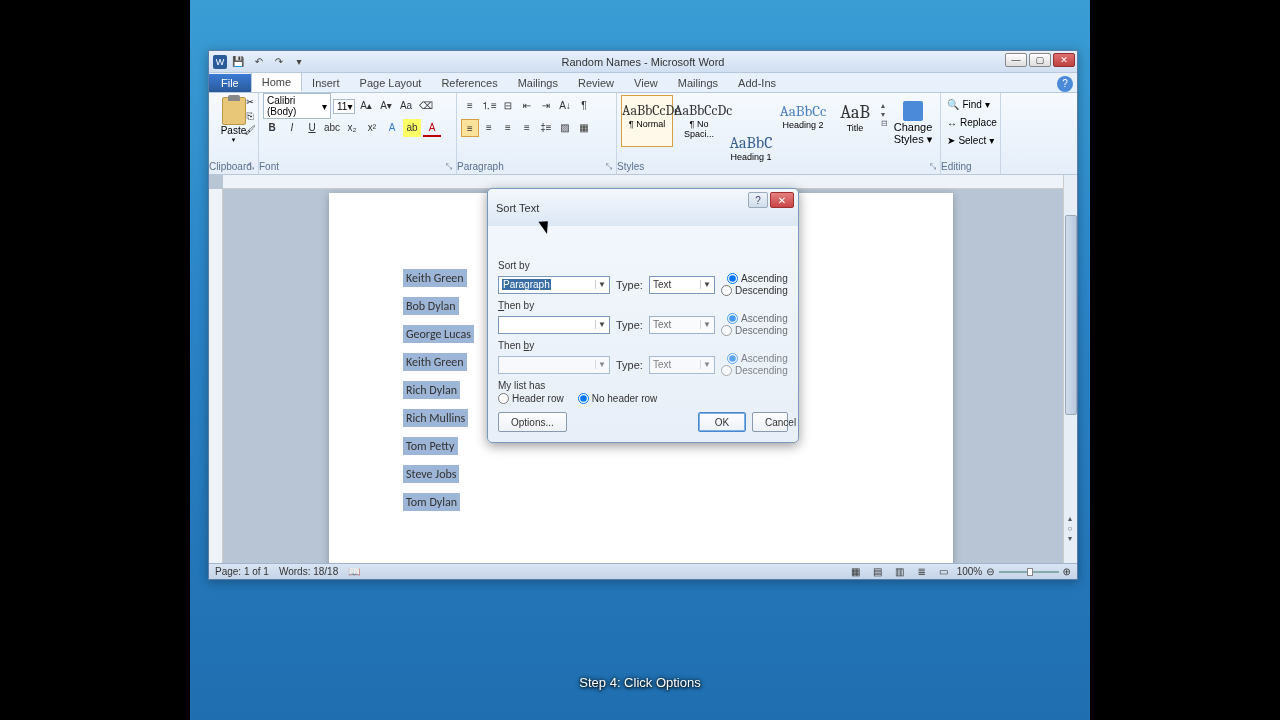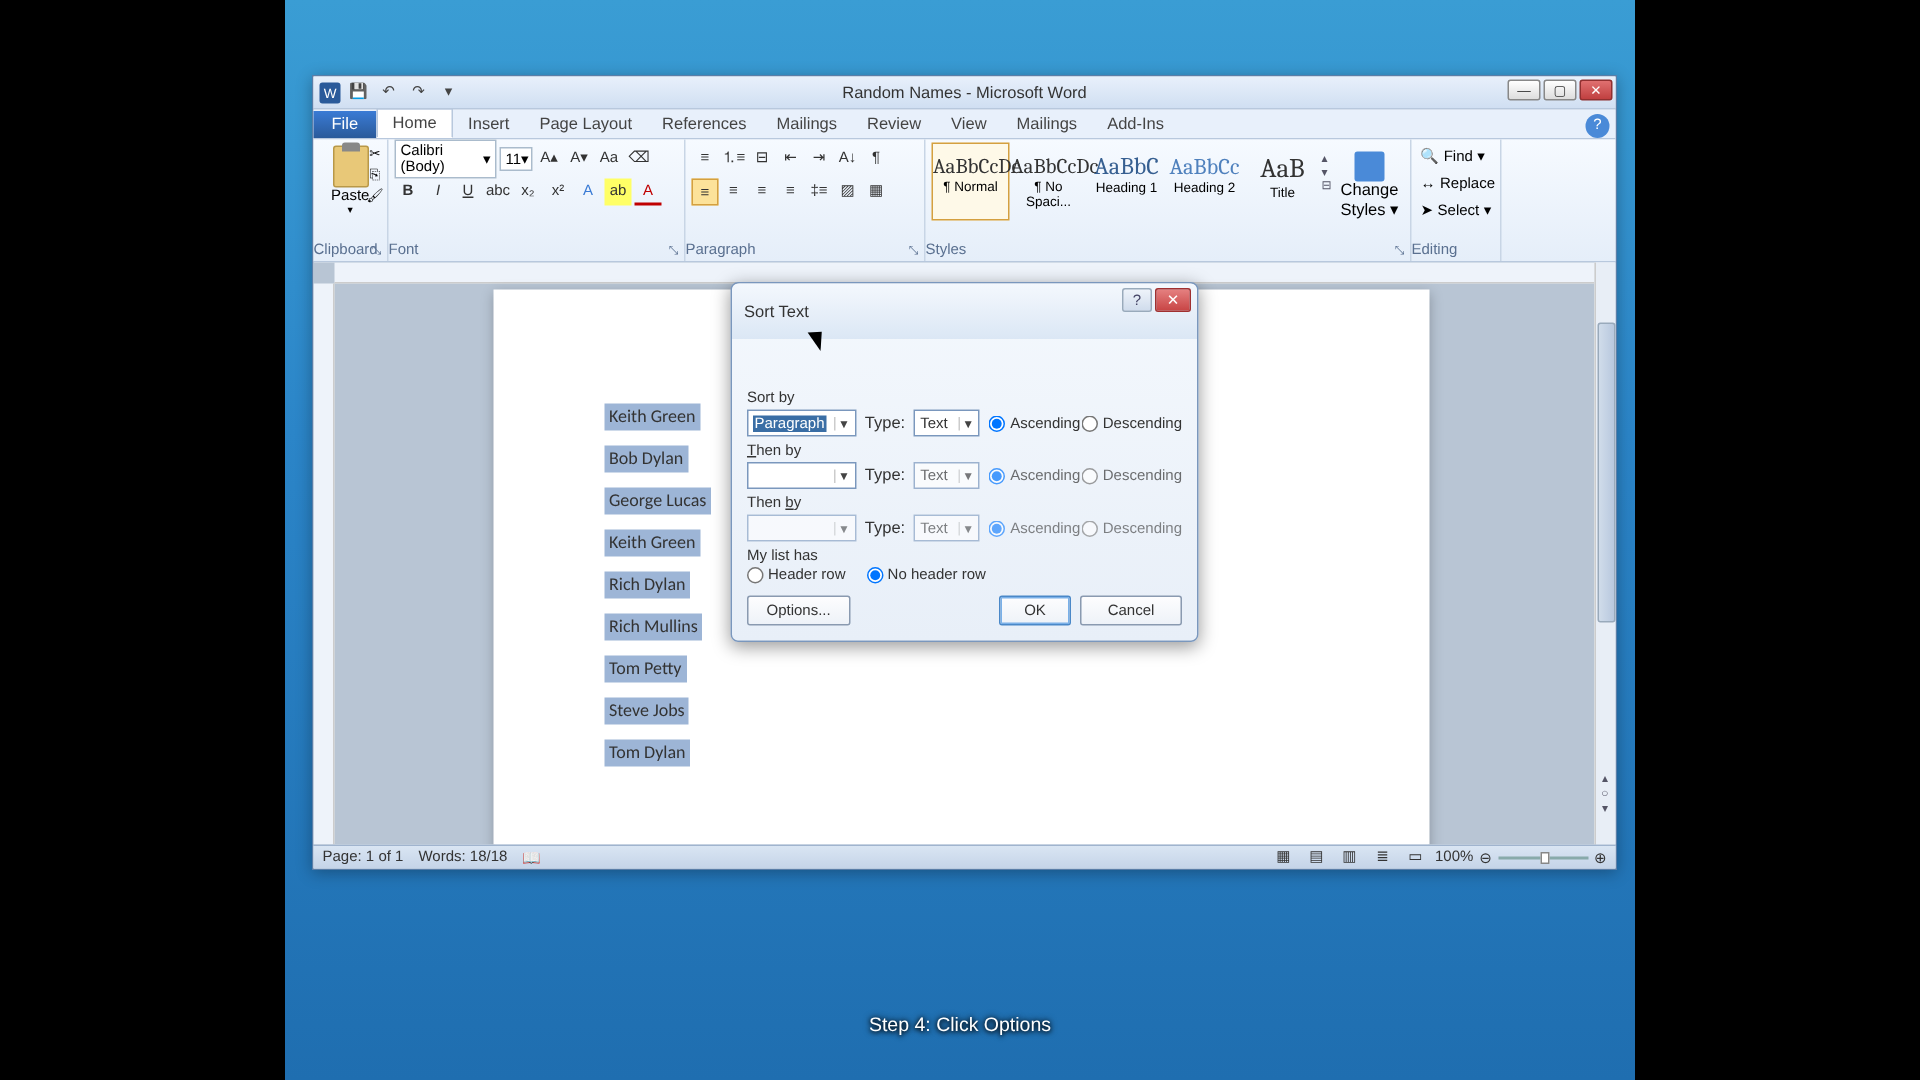--- a/index.html
+++ b/index.html
@@ -36,21 +36,21 @@
 .font-size { width: 22px; }
 .sq-btn { width:18px; height:18px; font-size:10px; text-align:center; line-height:18px; color:#333; }
 .para-group { width: 160px; }
 .para-row { display:flex; gap:1px; height:22px; align-items:center; }
 .active-btn { background: #fce29a; border:1px solid #d4a040; }
 .styles-group { width: 324px; }
 .styles-row { display:flex; height:58px; }
 .style-box { width: 52px; height: 52px; border:1px solid transparent; text-align:center; font-size:9px; padding-top:6px; }
 .style-box.sel { border-color:#d4a040; background:#fef9e8; }
 .style-preview { font-size:14px; font-family:Cambria,serif; color:#333; }
-.style-preview.h1 { color:#365f91; font-size:16px; }
+.style-preview.h1 { color:#365f91; font-size:16px;margin-top:32px; }
 .style-preview.h2 { color:#4f81bd; font-size:15px; }
 .style-preview.title { font-size:18px; }
 .change-styles { width:40px; font-size:11px; text-align:center; padding-top:6px; }
 .editing-group { width: 60px; }
 .edit-item { font-size:10px; display:flex; gap:3px; align-items:center; height:18px; padding:0 2px; }
 .doc-area { position:absolute; top:124px; bottom:16px; left:0; right:14px; background:#b8c5d4; overflow:hidden; }
 .rulers-v { position:absolute; left:0; top:14px; width:14px; bottom:0; background:#eef3fa; border-right:1px solid #ccc; }
 .rulers-h { position:absolute; left:14px; top:0; right:0; height:14px; background:#eef3fa; border-bottom:1px solid #ccc; }
 .page { position:absolute; left:120px; top:18px; width:624px; height:500px; background:#fff; box-shadow:0 2px 8px rgba(0,0,0,0.25); }
 .names { position:absolute; left:74px; top:76px; }
@@ -67,21 +67,21 @@
 .dlg-help { width:20px; height:16px; background:linear-gradient(180deg,#eef3fa,#d0dcec); border:1px solid #9ab; font-size:10px; text-align:center; line-height:15px; color:#446; border-radius:2px; }
 .dlg-close { width:24px; height:16px; background:linear-gradient(180deg,#e58080,#c84545); border:1px solid #a03030; color:#fff; font-size:10px; text-align:center; line-height:15px; border-radius:2px; }
 .dlg-body { padding:4px 10px 10px;margin-top:30px; }
 .dlg-label { font-size:10px; margin-bottom:2px; }
 .dlg-row { display:flex; align-items:center; gap:6px; margin-bottom:4px; }
 .dlg-combo { background:#fff; border:1px solid #7a97bd; height:18px; font-size:10px; padding:1px 3px; display:flex; align-items:center; justify-content:space-between; }
 .dlg-combo.sortby { width:112px; }
 .dlg-combo.typec { width:66px; }
 .sel-text { background:#3a6ea5; color:#fff; padding:0 1px; }
 .drop-arrow { font-size:8px; color:#444; border-left:1px solid #ccc; padding-left:2px; }
-.radios { font-size:10px; display:flex; flex-direction:row; gap:1px;align-items:flex-end; }
+.radios { font-size:10px; display:flex; flex-direction:column; gap:1px;align-items:flex-end; }
 .radios label, .hrow label { display:flex; align-items:center; gap:3px; }
 input[type=radio] { width:11px; height:11px; margin:0; }
 .hrow { display:flex; gap:14px; font-size:10px; margin-top:2px; }
 .dlg-footer { display:flex; margin-top:8px; align-items:center; }
 .dlg-btn { height:20px; padding:0 12px; font-size:10px; background:linear-gradient(180deg,#fdfdfe,#eef2f8); border:1px solid #8a9ab0; border-radius:2px; text-align:center; line-height:19px; }
 .dlg-btn.ok { border-color:#4a88c8; box-shadow:0 0 0 1px #7ab0e8 inset; }
 .cursor { position:absolute; left:542px; top:218px; width:12px; height:16px; pointer-events:none; }
 .cursor::before { content:''; position:absolute; border-left:8px solid #000; border-top:5px solid transparent; border-bottom:10px solid transparent; transform:rotate(-35deg); }
 .caption { position:absolute; bottom:30px; width:100%; text-align:center; font-size:13px; color:#fff; text-shadow:0 1px 3px #000, 0 0 5px #000; }
 .nav-btns { position:absolute; right:1px; bottom:20px; width:12px; display:flex; flex-direction:column; gap:1px; font-size:8px; text-align:center; color:#556; }
@@ -368,19 +368,19 @@
           <input type="radio" checked="" style="">
           <span>No header row</span>
         </label>
     </div>
 
     <div class="dlg-footer">
       <div class="dlg-btn">Options...</div>
       <div style="flex:1"></div>
       <div class="dlg-btn ok" style="width:48px">OK</div>
       <div style="width:6px"></div>
-      <div class="dlg-btn" style="width:68px">Cancel</div>
+      <div class="dlg-btn" style="width:36px">Cancel</div>
     </div>
   </div>
 </div>
 
 <div class="cursor"></div>
 <div class="caption">Step 4: Click Options</div>
 
 </body></html>

